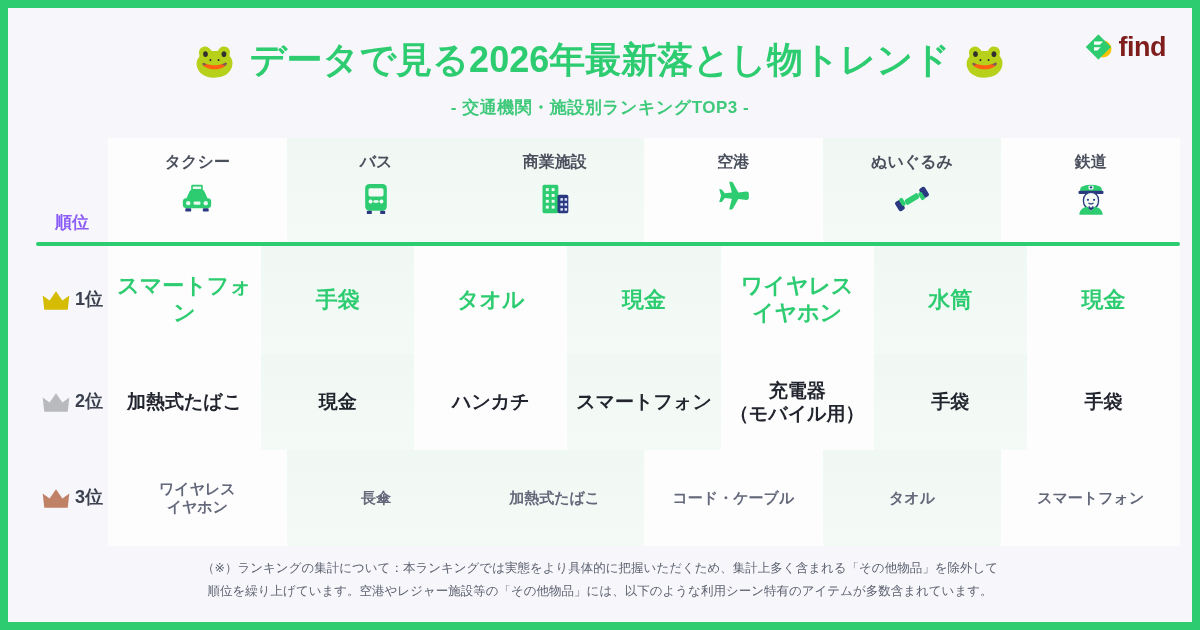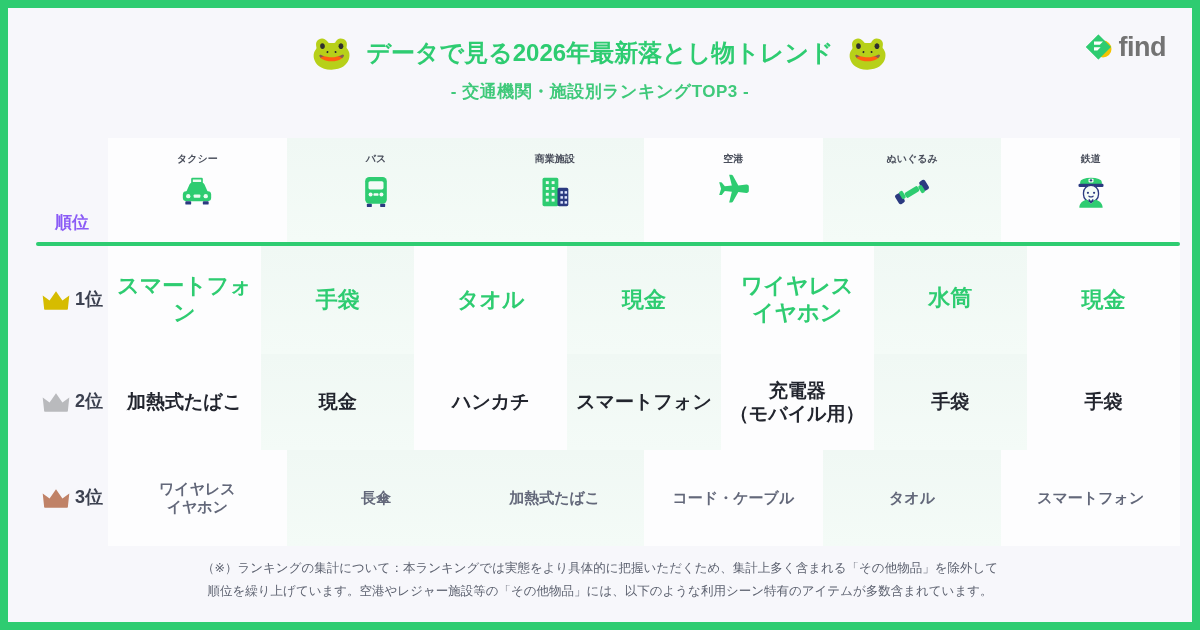--- a/index.html
+++ b/index.html
@@ -22,30 +22,30 @@
     position: relative;
     height: 118px;
   }
   .logo {
     position: absolute;
     right: 26px; top: 24px;
     display: flex; align-items: center; gap: 5px;
   }
   .logo-mark { width: 30px; height: 30px; position: relative; }
   .logo-text {
-    font-size: 27px; font-weight: bold; color: #737373;
+    font-size: 27px; font-weight: bold; color: #7f1d1d;
     letter-spacing: -0.5px; line-height: 1; text-align: center;
   }
   .title-row {
     display: flex; align-items: center; justify-content: center;
     gap: 14px;
     padding-top: 28px;
   }
   .title {
-    font-size: 24px; font-weight: bold;
+    font-size: 36px; font-weight: bold;
     color: #2ecc71;
     letter-spacing: 0px;
     white-space: nowrap;
   }
   .frog { font-size: 33px; line-height: 1; }
   .subtitle {
     text-align: center;
     font-size: 17px; font-weight: bold;
     color: #3fc97a;
     margin-top: 11px;
@@ -66,21 +66,21 @@
 
   
   .hdr-band { display: flex; width: 100%; height: 104px; }
   .hdr-cell {
     display: flex; flex-direction: column;
     align-items: center; justify-content: flex-start;
     padding-top: 14px;
     height: 104px;
   }
   .hdr-label {
-    font-size: 10px; font-weight: bold; color: #4a4f5c;
+    font-size: 16px; font-weight: bold; color: #4a4f5c;
     white-space: nowrap;
   }
   .hdr-icon {
     margin-top: 6px;
     width: 40px; height: 40px;
     display: flex; align-items: center; justify-content: center;
   }
   .rank-hdr {
     display: flex; align-items: flex-end; justify-content: center;
     height: 104px; padding-bottom: 8px;
@@ -275,21 +275,21 @@
             <span style="white-space: pre-line;">タオル</span>
           </div>
           <div class="cat-col cell val alt">
             <span style="white-space: pre-line;">現金</span>
           </div>
           <div class="cat-col cell val plain">
             <span style="white-space: pre-line;">ワイヤレス
 イヤホン</span>
           </div>
           <div class="cat-col cell val alt">
-            <span style="white-space: pre-line; font-family: Liberation Mono, monospace;">水筒</span>
+            <span style="white-space: pre-line;">水筒</span>
           </div>
           <div class="cat-col cell val plain">
             <span style="white-space: pre-line;">現金</span>
           </div>
         </div>
         <div class="row r2">
           <div class="rank-col cell rank-cell">
             <span class="crown"><svg viewBox="0 0 32 24" width="30" height="22">
     <path d="M3 21 L1.5 7 L9 12.5 L16 2.5 L23 12.5 L30.5 7 L29 21 Z" fill="#b9babd"></path>
     <rect x="3" y="19.5" width="26" height="3" rx="1" fill="#b9babd"></rect>

